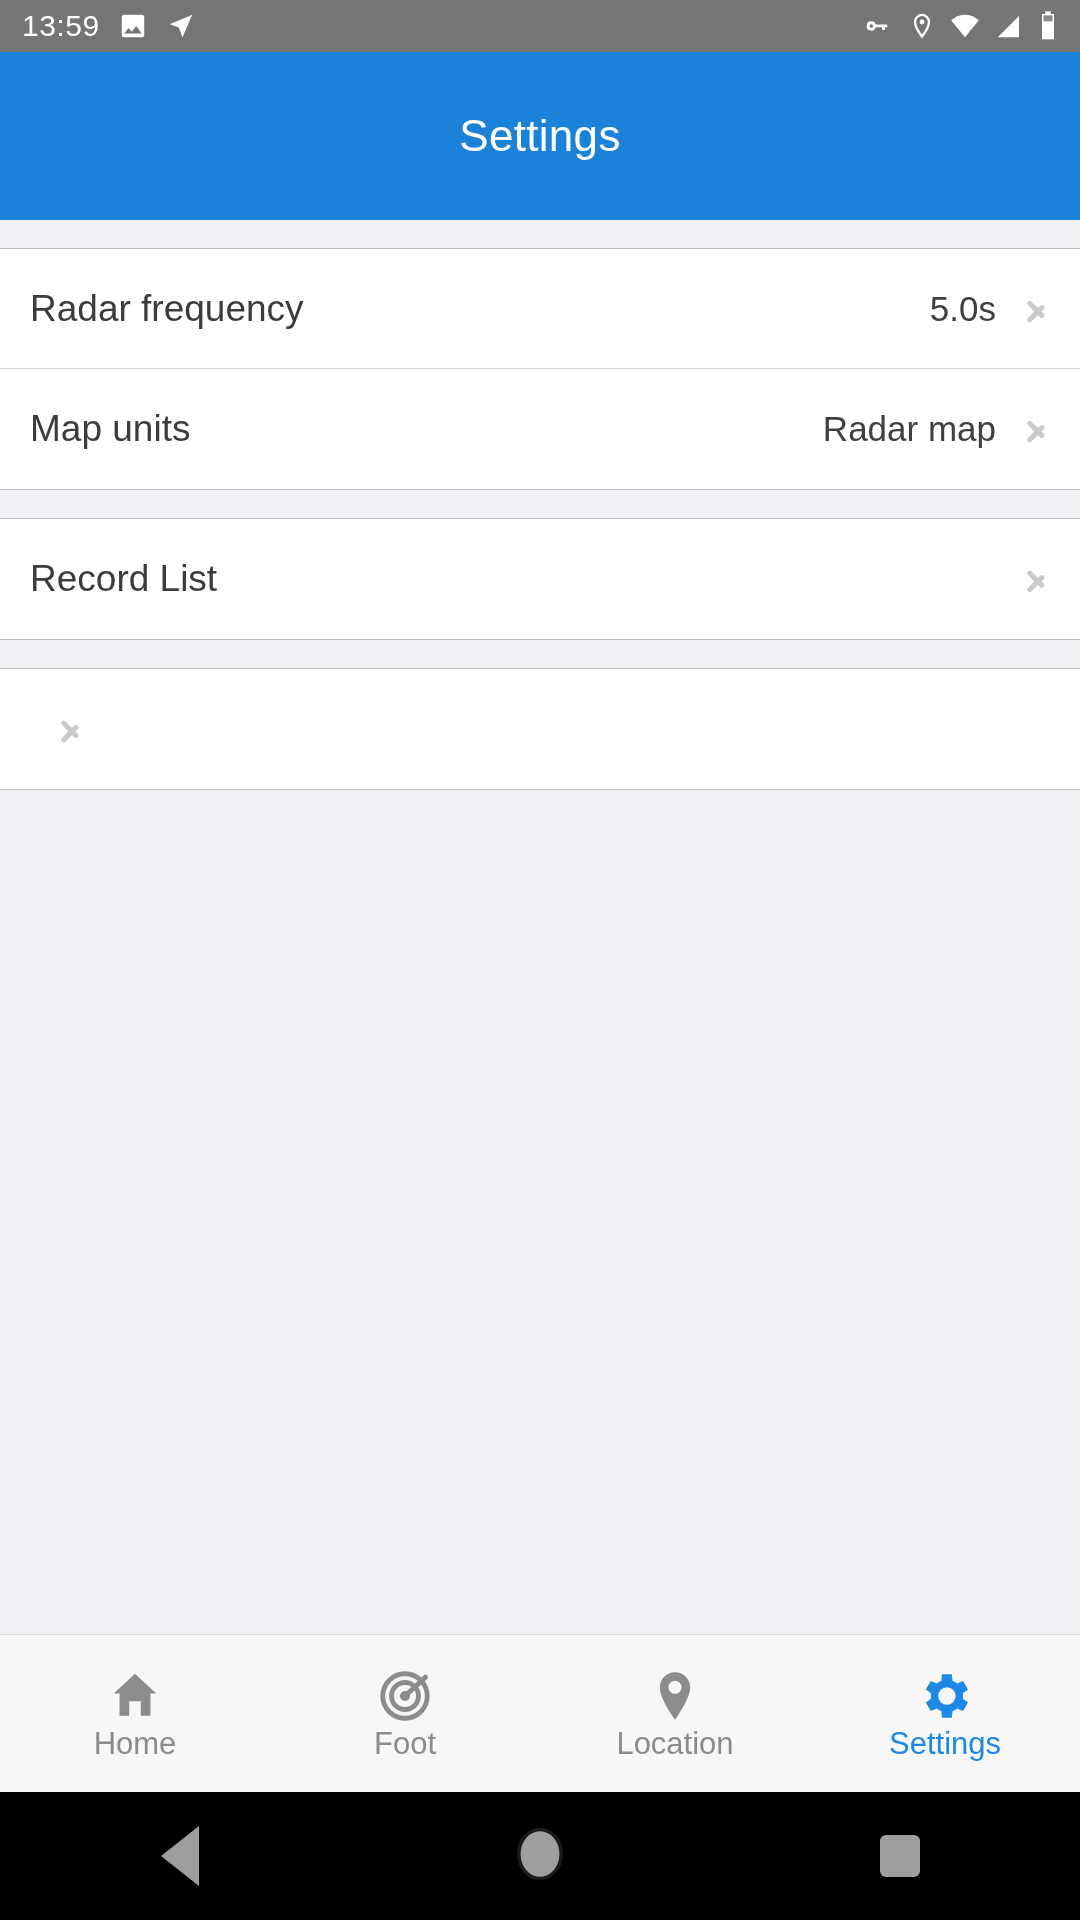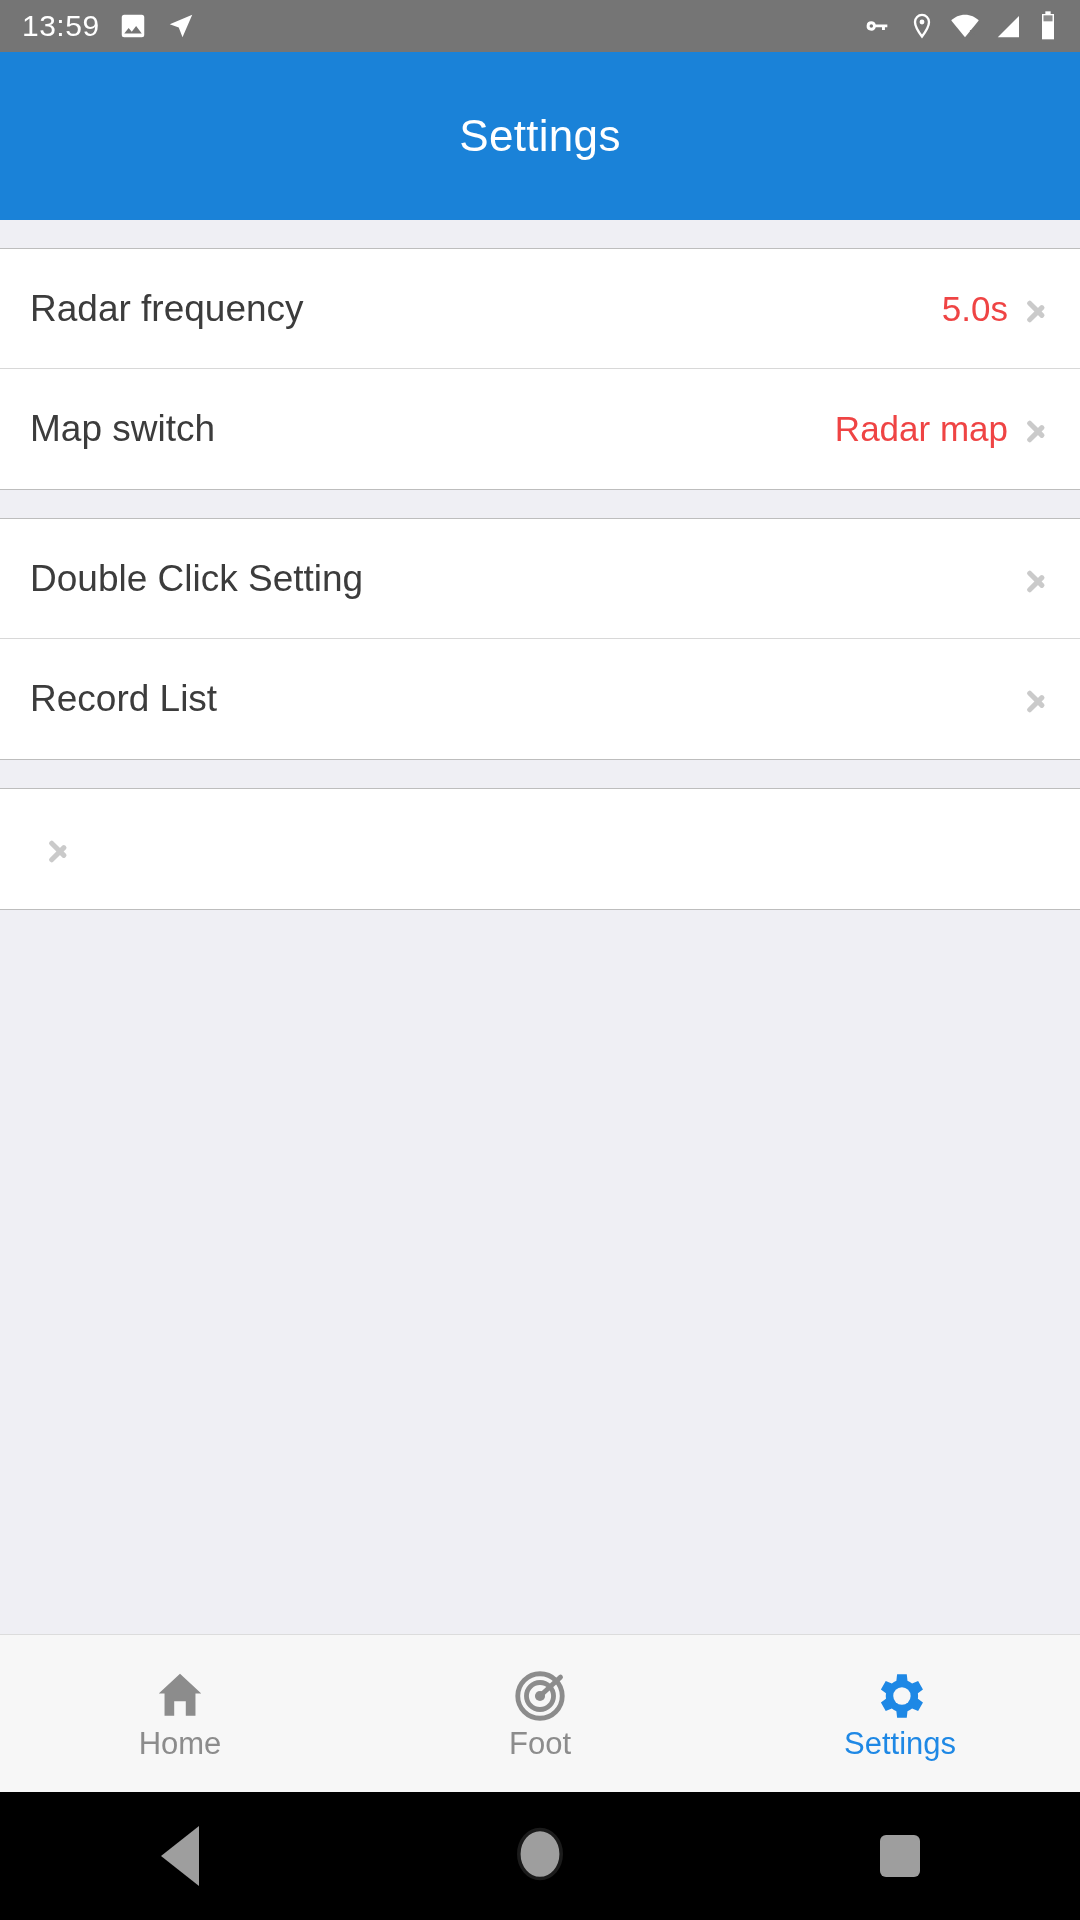--- a/index.html
+++ b/index.html
@@ -36,21 +36,21 @@
 
   .group { background:#FFFFFF; border-top:1px solid #BDBDBD; border-bottom:1px solid #BDBDBD; }
 
   .row {
     height:120px; display:flex; align-items:center;
     padding:0 26px 0 30px; background:#FFFFFF;
     border-bottom:1px solid #D8D8D8;
   }
   .row:last-child { border-bottom:none; }
   .row-label { font-size:37px; color:#3C3C3C; font-weight:400; flex:1 1 auto; }
-  .row-value { font-size:35px; color:#ef4444; font-weight:400; margin-right:18px; }
+  .row-value { font-size:35px; color:#404040; font-weight:400; margin-right:30px; }
   .chev {
     width:20px; height:34px; position:relative; flex:0 0 auto; margin-right:8px;
   }
   .chev::before, .chev::after {
     content:""; position:absolute; left:2px; width:22px; height:5px;
     background:#CACACA; border-radius:2px;
   }
   .chev::before { top:7px;  transform:rotate(45deg);  transform-origin:left center; }
   .chev::after  { top:27px; transform:rotate(-45deg); transform-origin:left center; }
 
@@ -123,34 +123,29 @@
 
     <div class="gap"></div>
 
     <div class="group">
       <div class="row">
         <span class="row-label">Radar frequency</span>
         <span class="row-value">5.0s</span>
         <span class="chev"></span>
       </div>
       <div class="row">
-        <span class="row-label">Map switch</span>
+        <span class="row-label">Map units</span>
         <span class="row-value">Radar map</span>
         <span class="chev"></span>
       </div>
     </div>
 
     <div class="gap"></div>
 
     <div class="group">
-      <div class="row">
-        <span class="row-label">Double Click Setting</span>
-        <span class="row-value"></span>
-        <span class="chev"></span>
-      </div>
       <div class="row">
         <span class="row-label">Record List</span>
         <span class="row-value"></span>
         <span class="chev"></span>
       </div>
     </div>
 
     <div class="gap"></div>
 
     <div class="group">
@@ -179,20 +174,29 @@
         <svg width="58" height="58" viewBox="0 0 24 24">
           <circle cx="12" cy="12" r="9.2" fill="none" stroke="#8C8C8C" stroke-width="2"></circle>
           <circle cx="12" cy="12" r="5.6" fill="none" stroke="#8C8C8C" stroke-width="2"></circle>
           <circle cx="12" cy="12" r="2.1" fill="#8C8C8C"></circle>
           <path d="M12 12 20.5 4.2" stroke="#8C8C8C" stroke-width="2" fill="none" stroke-linecap="round"></path>
         </svg>
       </span>
       <span class="tab-label">Foot</span>
     </div>
 
+    <div class="tab">
+      <span class="tab-icon">
+        <svg width="58" height="58" viewBox="0 0 24 24">
+          <path fill="#8C8C8C" d="M12 2.2c-3.5 0-6.3 2.8-6.3 6.3 0 4.8 6.3 13.3 6.3 13.3s6.3-8.5 6.3-13.3c0-3.5-2.8-6.3-6.3-6.3z"></path>
+          <circle cx="12" cy="8.4" r="2.7" fill="#F7F7F7"></circle>
+        </svg>
+      </span>
+      <span class="tab-label">Location</span>
+    </div>
 
     <div class="tab active">
       <span class="tab-icon">
         <svg width="58" height="58" viewBox="0 0 24 24">
           <path fill="#1E88E5" d="M19.4 13.1a7.5 7.5 0 0 0 0-2.2l2.1-1.6-2-3.5-2.5 1a7.6 7.6 0 0 0-1.9-1.1L14.8 3h-4l-.3 2.7c-.7.3-1.3.6-1.9 1.1l-2.5-1-2 3.5 2.1 1.6a7.5 7.5 0 0 0 0 2.2l-2.1 1.6 2 3.5 2.5-1c.6.5 1.2.8 1.9 1.1l.3 2.7h4l.3-2.7c.7-.3 1.3-.6 1.9-1.1l2.5 1 2-3.5z"></path>
           <circle cx="12.8" cy="12" r="3.6" fill="#F7F7F7"></circle>
         </svg>
       </span>
       <span class="tab-label">Settings</span>
     </div>

